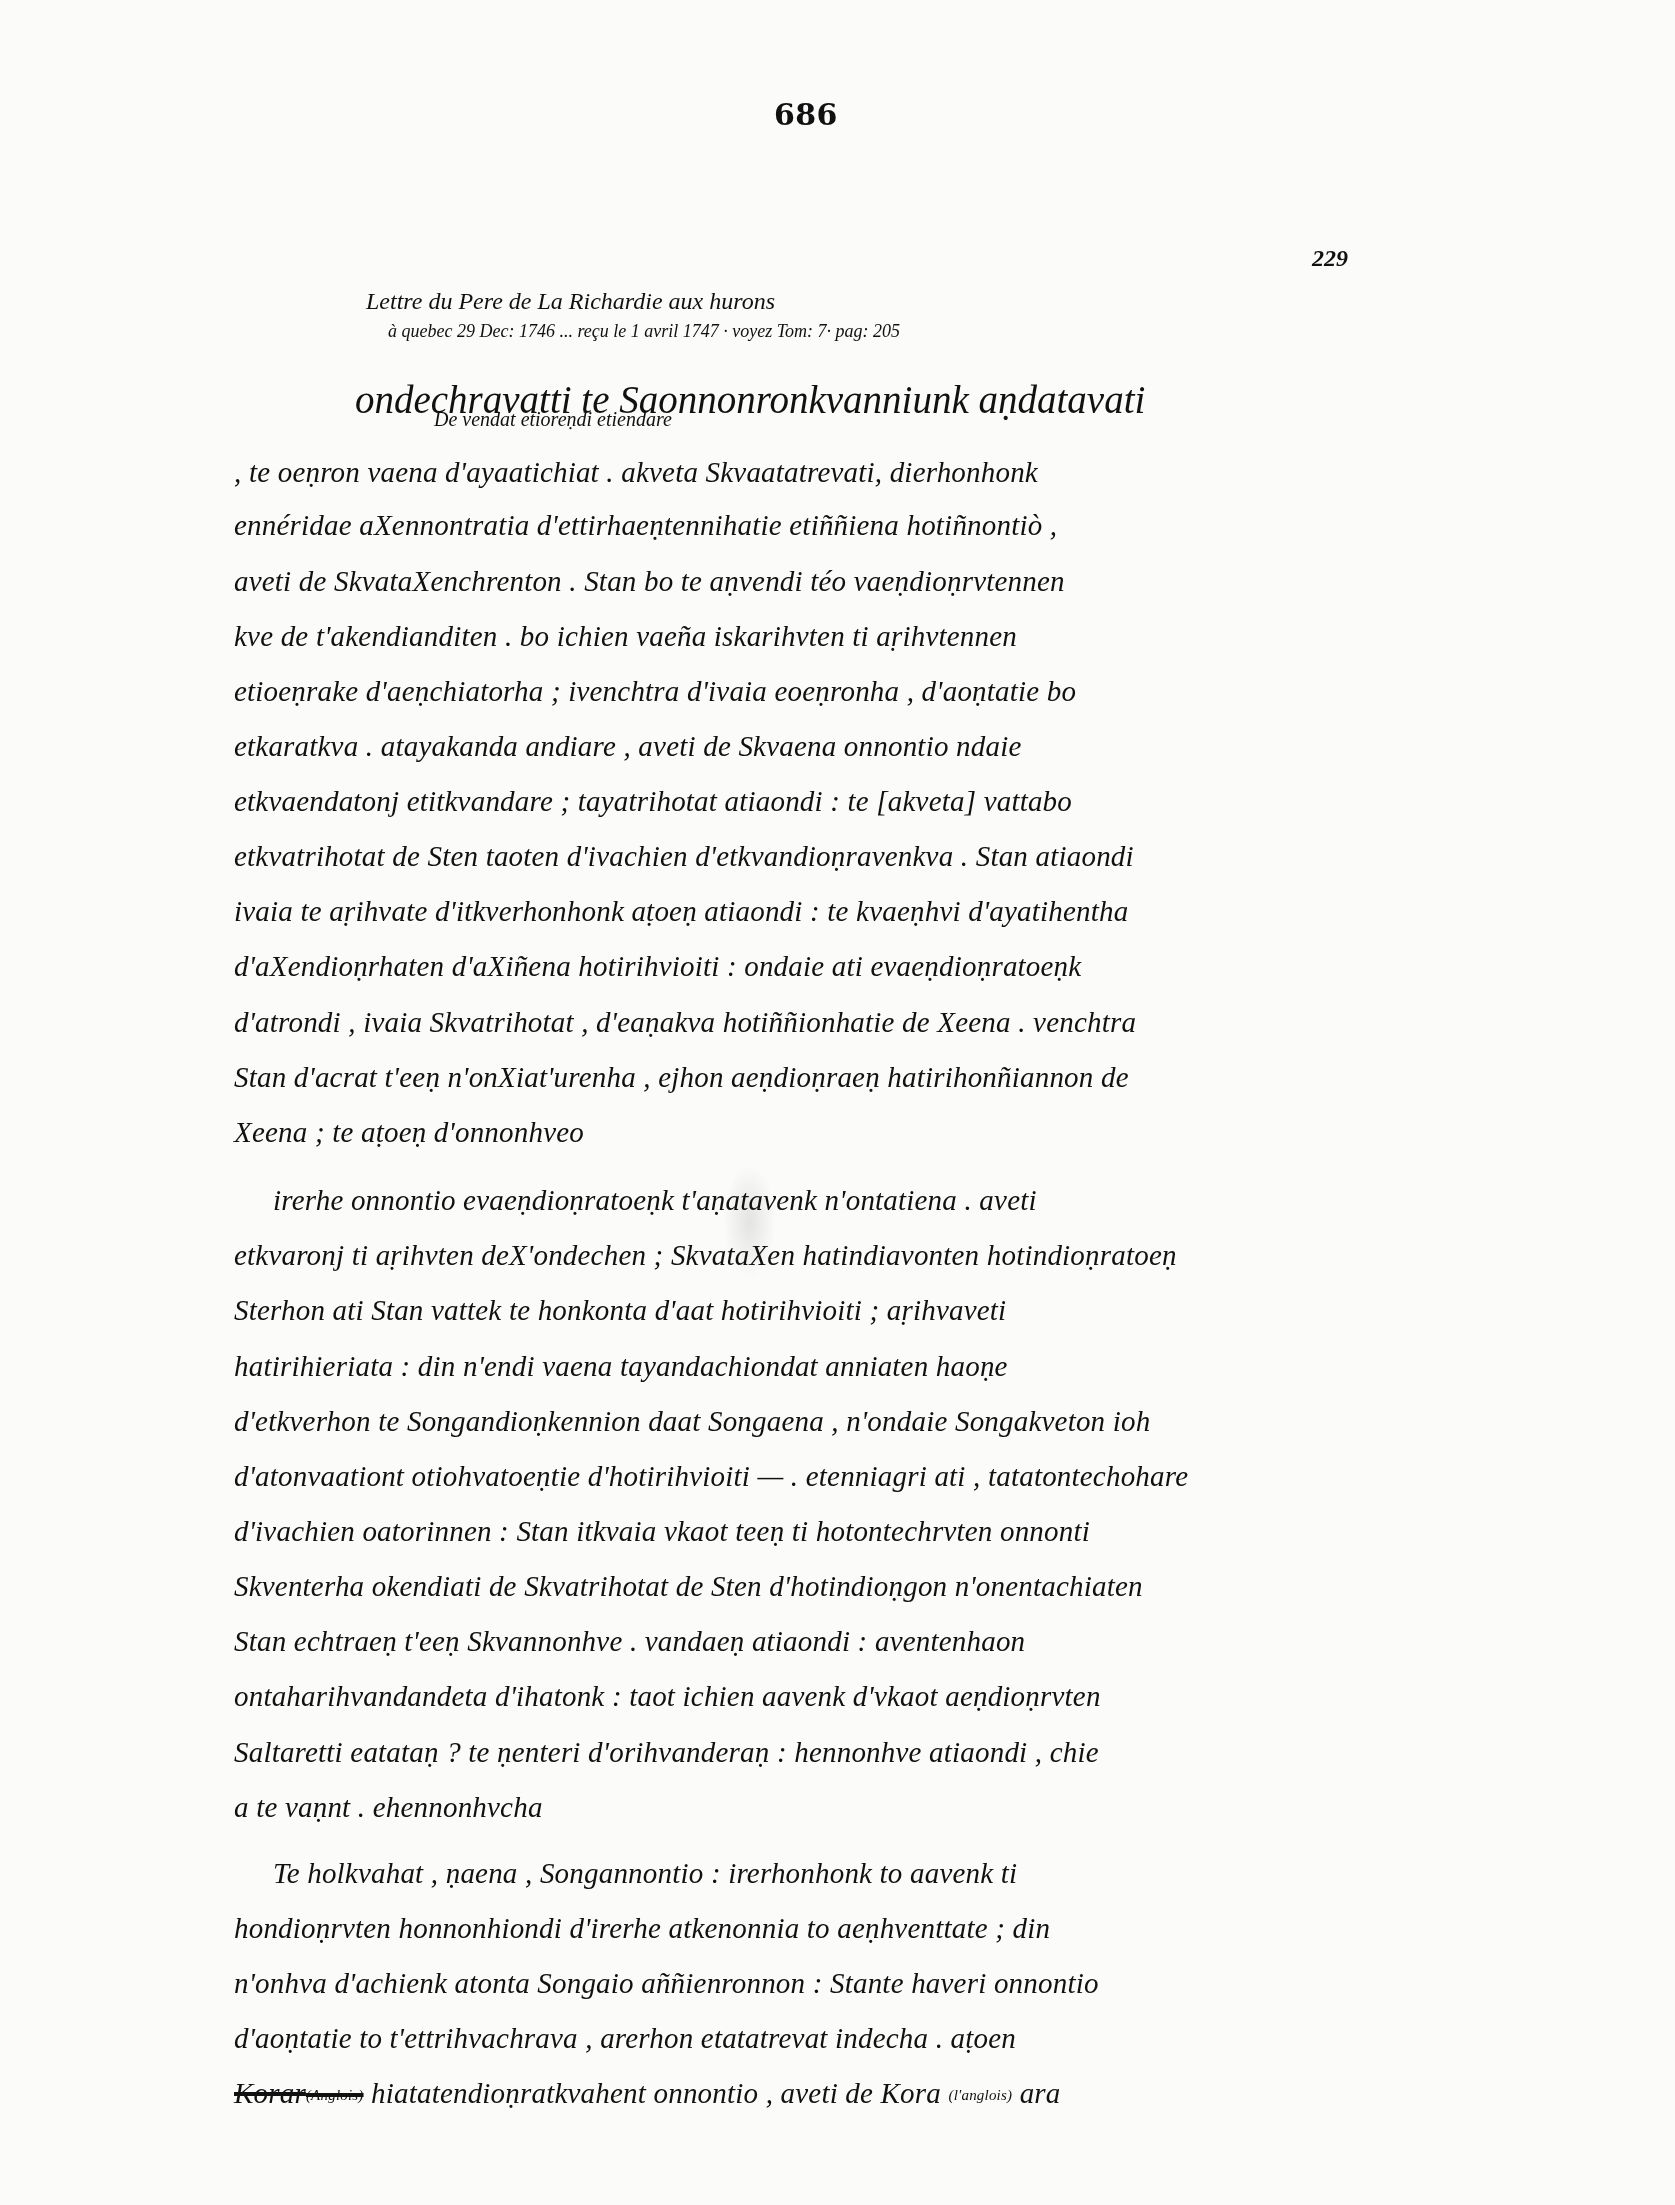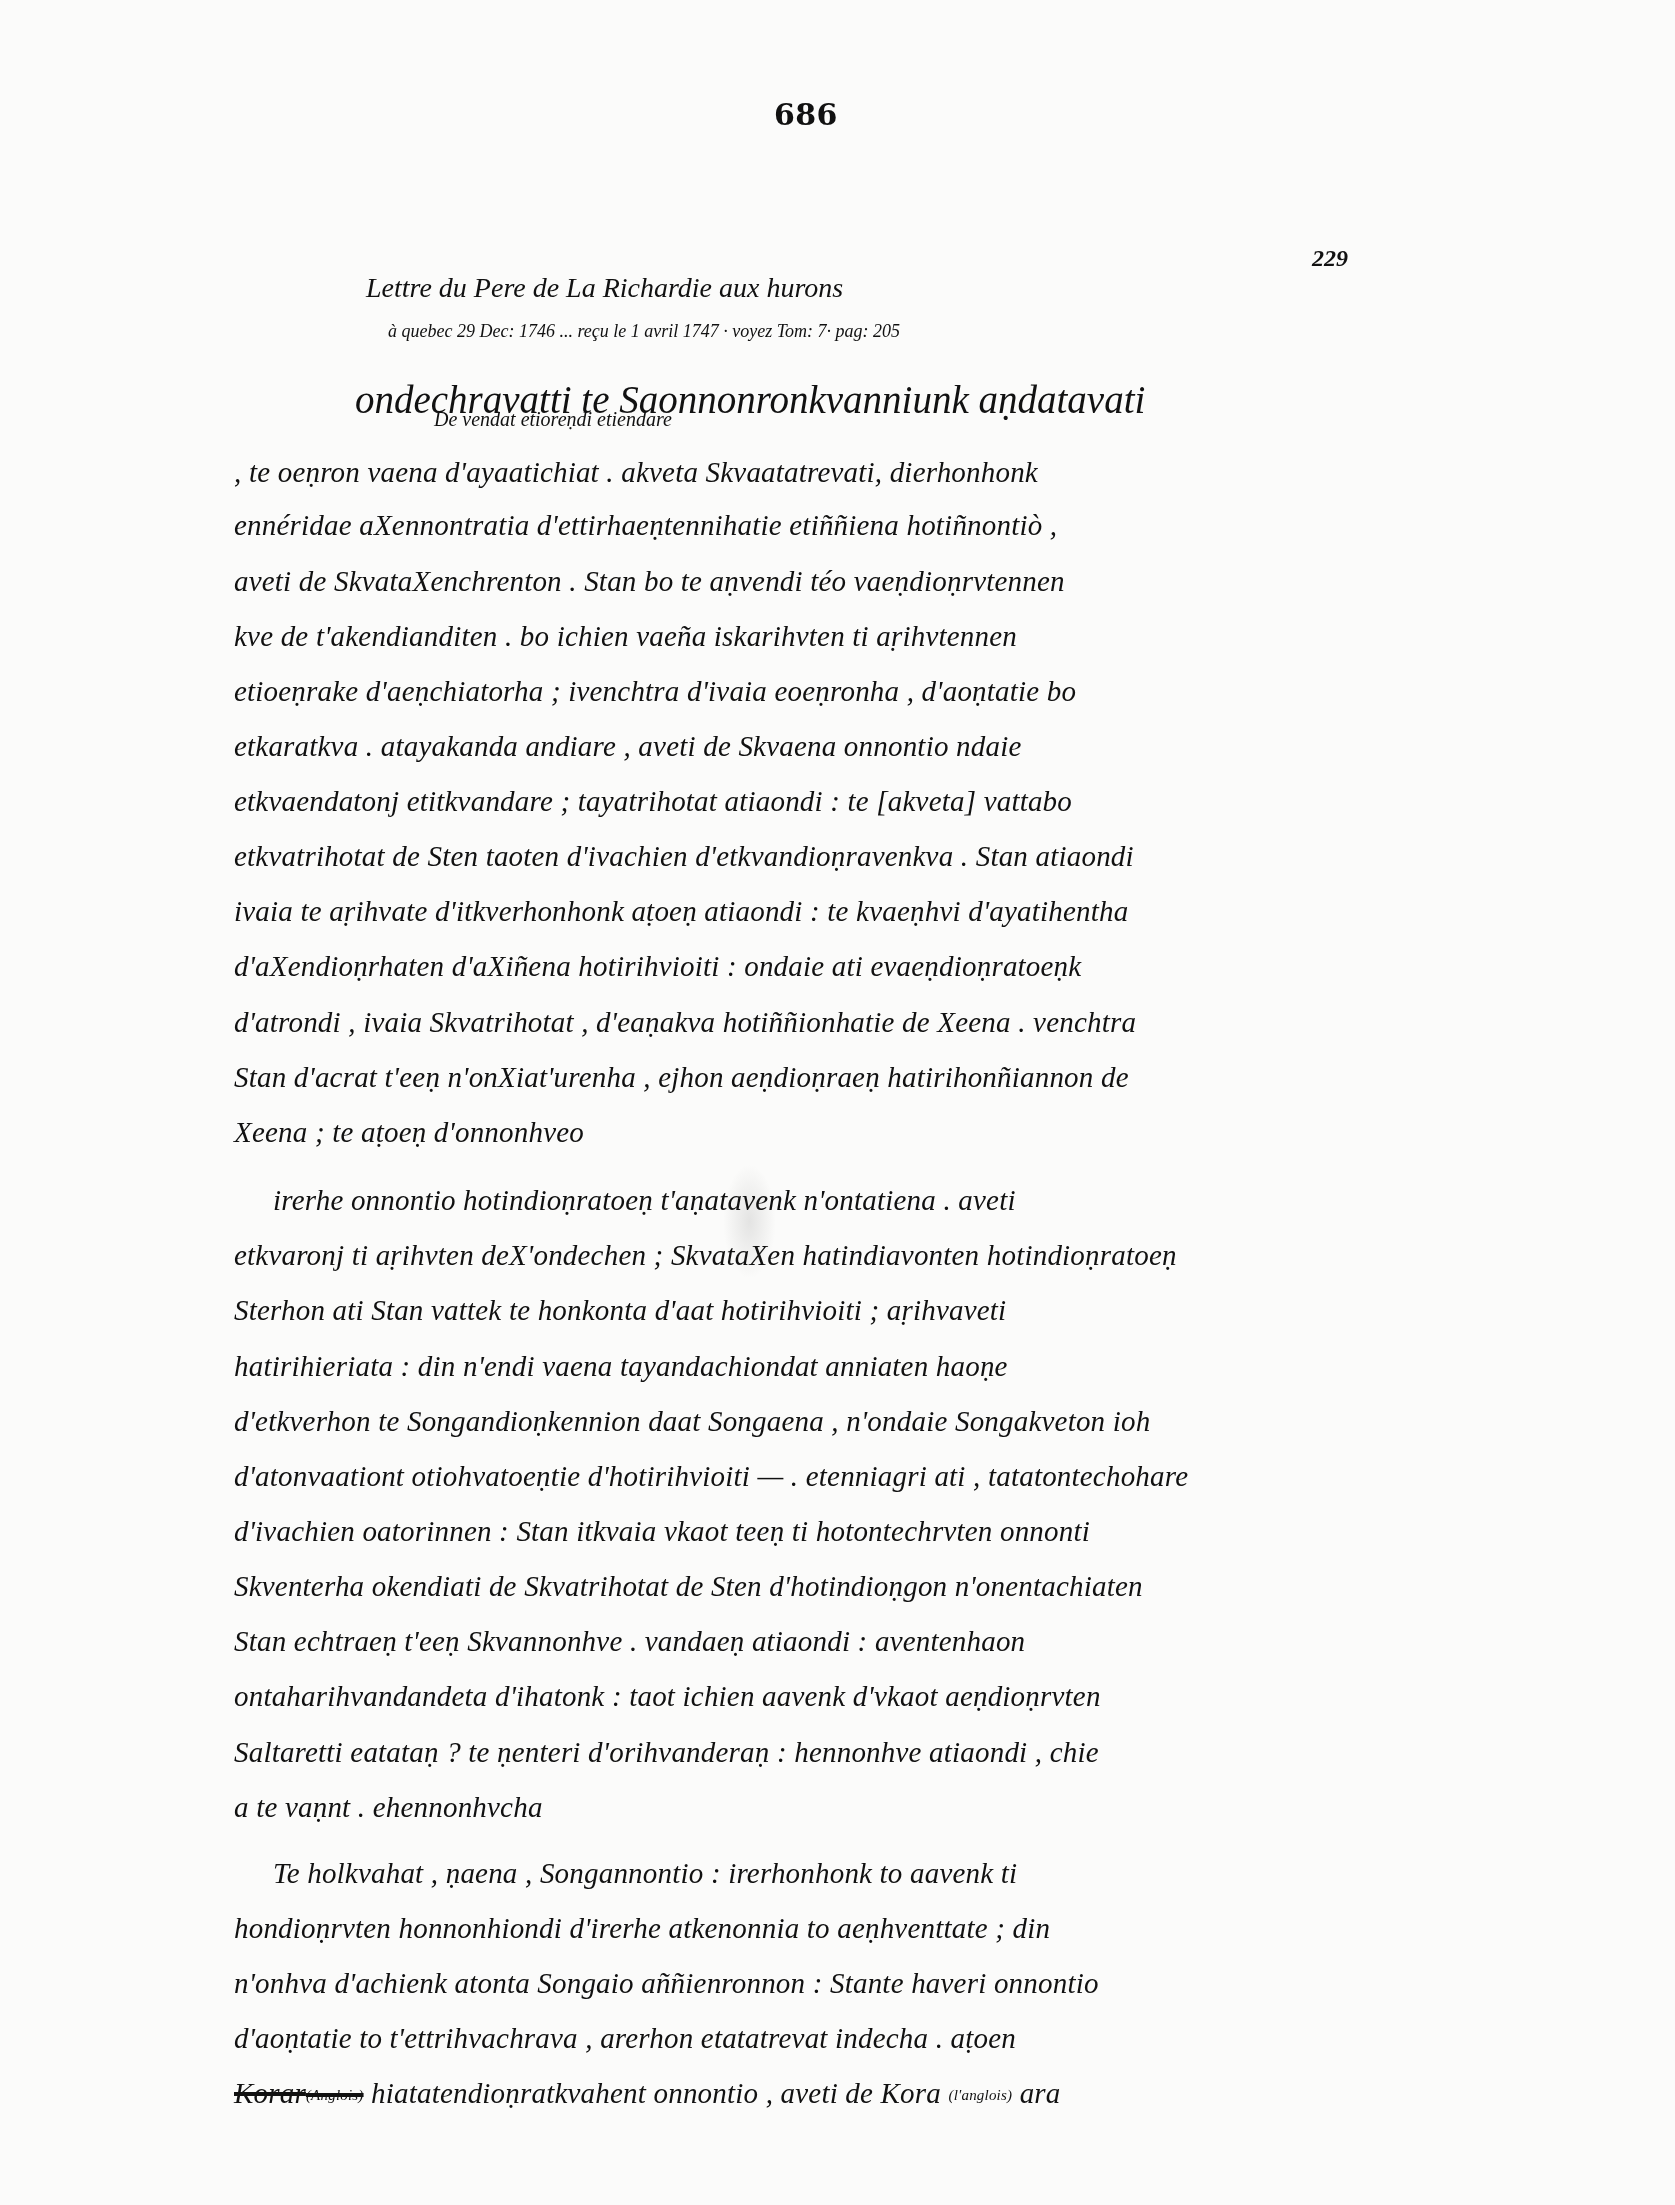--- a/index.html
+++ b/index.html
@@ -19,21 +19,21 @@
     position: absolute; left: 1312px; top: 245px;
     font-family: "Liberation Serif", serif; font-style: italic; font-weight: bold;
     font-size: 24px;
   }
   .hand {
     font-family: "Liberation Serif", serif;
     font-style: italic;
     white-space: nowrap;
     position: absolute;
   }
-  .title-1 { left: 366px; top: 272px; font-size: 28px; }
+  .title-1 { left: 366px; top: 288px; font-size: 24px; }
   .title-2 { left: 388px; top: 321px; font-size: 18px; }
   .heading-1 { left: 355px; top: 377px; font-size: 39px; }
   .heading-2 { left: 434px; top: 408px; font-size: 20px; }
   .line {
     font-size: 29px;
     left: 234px;
     letter-spacing: 0.2px;
   }
   .indent { left: 273px; }
   .small-gloss { font-size: 15px; vertical-align: 3.5px; }
@@ -68,21 +68,21 @@
   <div class="hand line" style="top:785px">etkvaendatonj etitkvandare ; tayatrihotat atiaondi : te [akveta] vattabo</div>
   <div class="hand line" style="top:840px">etkvatrihotat de Sten taoten d'ivachien d'etkvandioṇravenkva . Stan atiaondi</div>
   <div class="hand line" style="top:895px">ivaia te aṛihvate d'itkverhonhonk aṭoeṇ atiaondi : te kvaeṇhvi d'ayatihentha</div>
   <div class="hand line" style="top:950px">d'aXendioṇrhaten d'aXiñena hotirihvioiti : ondaie ati evaeṇdioṇratoeṇk</div>
   <div class="hand line" style="top:1006px">d'atrondi , ivaia Skvatrihotat , d'eaṇakva hotiññionhatie de Xeena . venchtra</div>
   <div class="hand line" style="top:1061px">Stan d'acrat t'eeṇ n'onXiat'urenha , ejhon aeṇdioṇraeṇ hatirihonñiannon de</div>
   <div class="hand line" style="top:1116px">Xeena ; te aṭoeṇ d'onnonhveo</div>
 </div>
 
 <div>
-  <div class="hand line indent" style="top:1184px">irerhe onnontio hotindioṇratoeṇ t'aṇatavenk n'ontatiena . aveti</div>
+  <div class="hand line indent" style="top:1184px">irerhe onnontio evaeṇdioṇratoeṇk t'aṇatavenk n'ontatiena . aveti</div>
   <div class="hand line" style="top:1239px">etkvaronj ti aṛihvten deX'ondechen ; SkvataXen hatindiavonten hotindioṇratoeṇ</div>
   <div class="hand line" style="top:1294px">Sterhon ati Stan vattek te honkonta d'aat hotirihvioiti ; aṛihvaveti</div>
   <div class="hand line" style="top:1350px">hatirihieriata : din n'endi vaena tayandachiondat anniaten haoṇe</div>
   <div class="hand line" style="top:1405px">d'etkverhon te Songandioṇkennion daat Songaena , n'ondaie Songakveton ioh</div>
   <div class="hand line" style="top:1460px">d'atonvaationt otiohvatoeṇtie d'hotirihvioiti — . etenniagri ati , tatatontechohare</div>
   <div class="hand line" style="top:1515px">d'ivachien oatorinnen : Stan itkvaia vkaot teeṇ ti hotontechrvten onnonti</div>
   <div class="hand line" style="top:1570px">Skventerha okendiati de Skvatrihotat de Sten d'hotindioṇgon n'onentachiaten</div>
   <div class="hand line" style="top:1625px">Stan echtraeṇ t'eeṇ Skvannonhve . vandaeṇ atiaondi : aventenhaon</div>
   <div class="hand line" style="top:1680px">ontaharihvandandeta d'ihatonk : taot ichien aavenk d'vkaot aeṇdioṇrvten</div>
   <div class="hand line" style="top:1736px">Saltaretti eatataṇ ? te ṇenteri d'orihvanderaṇ : hennonhve atiaondi , chie</div>

